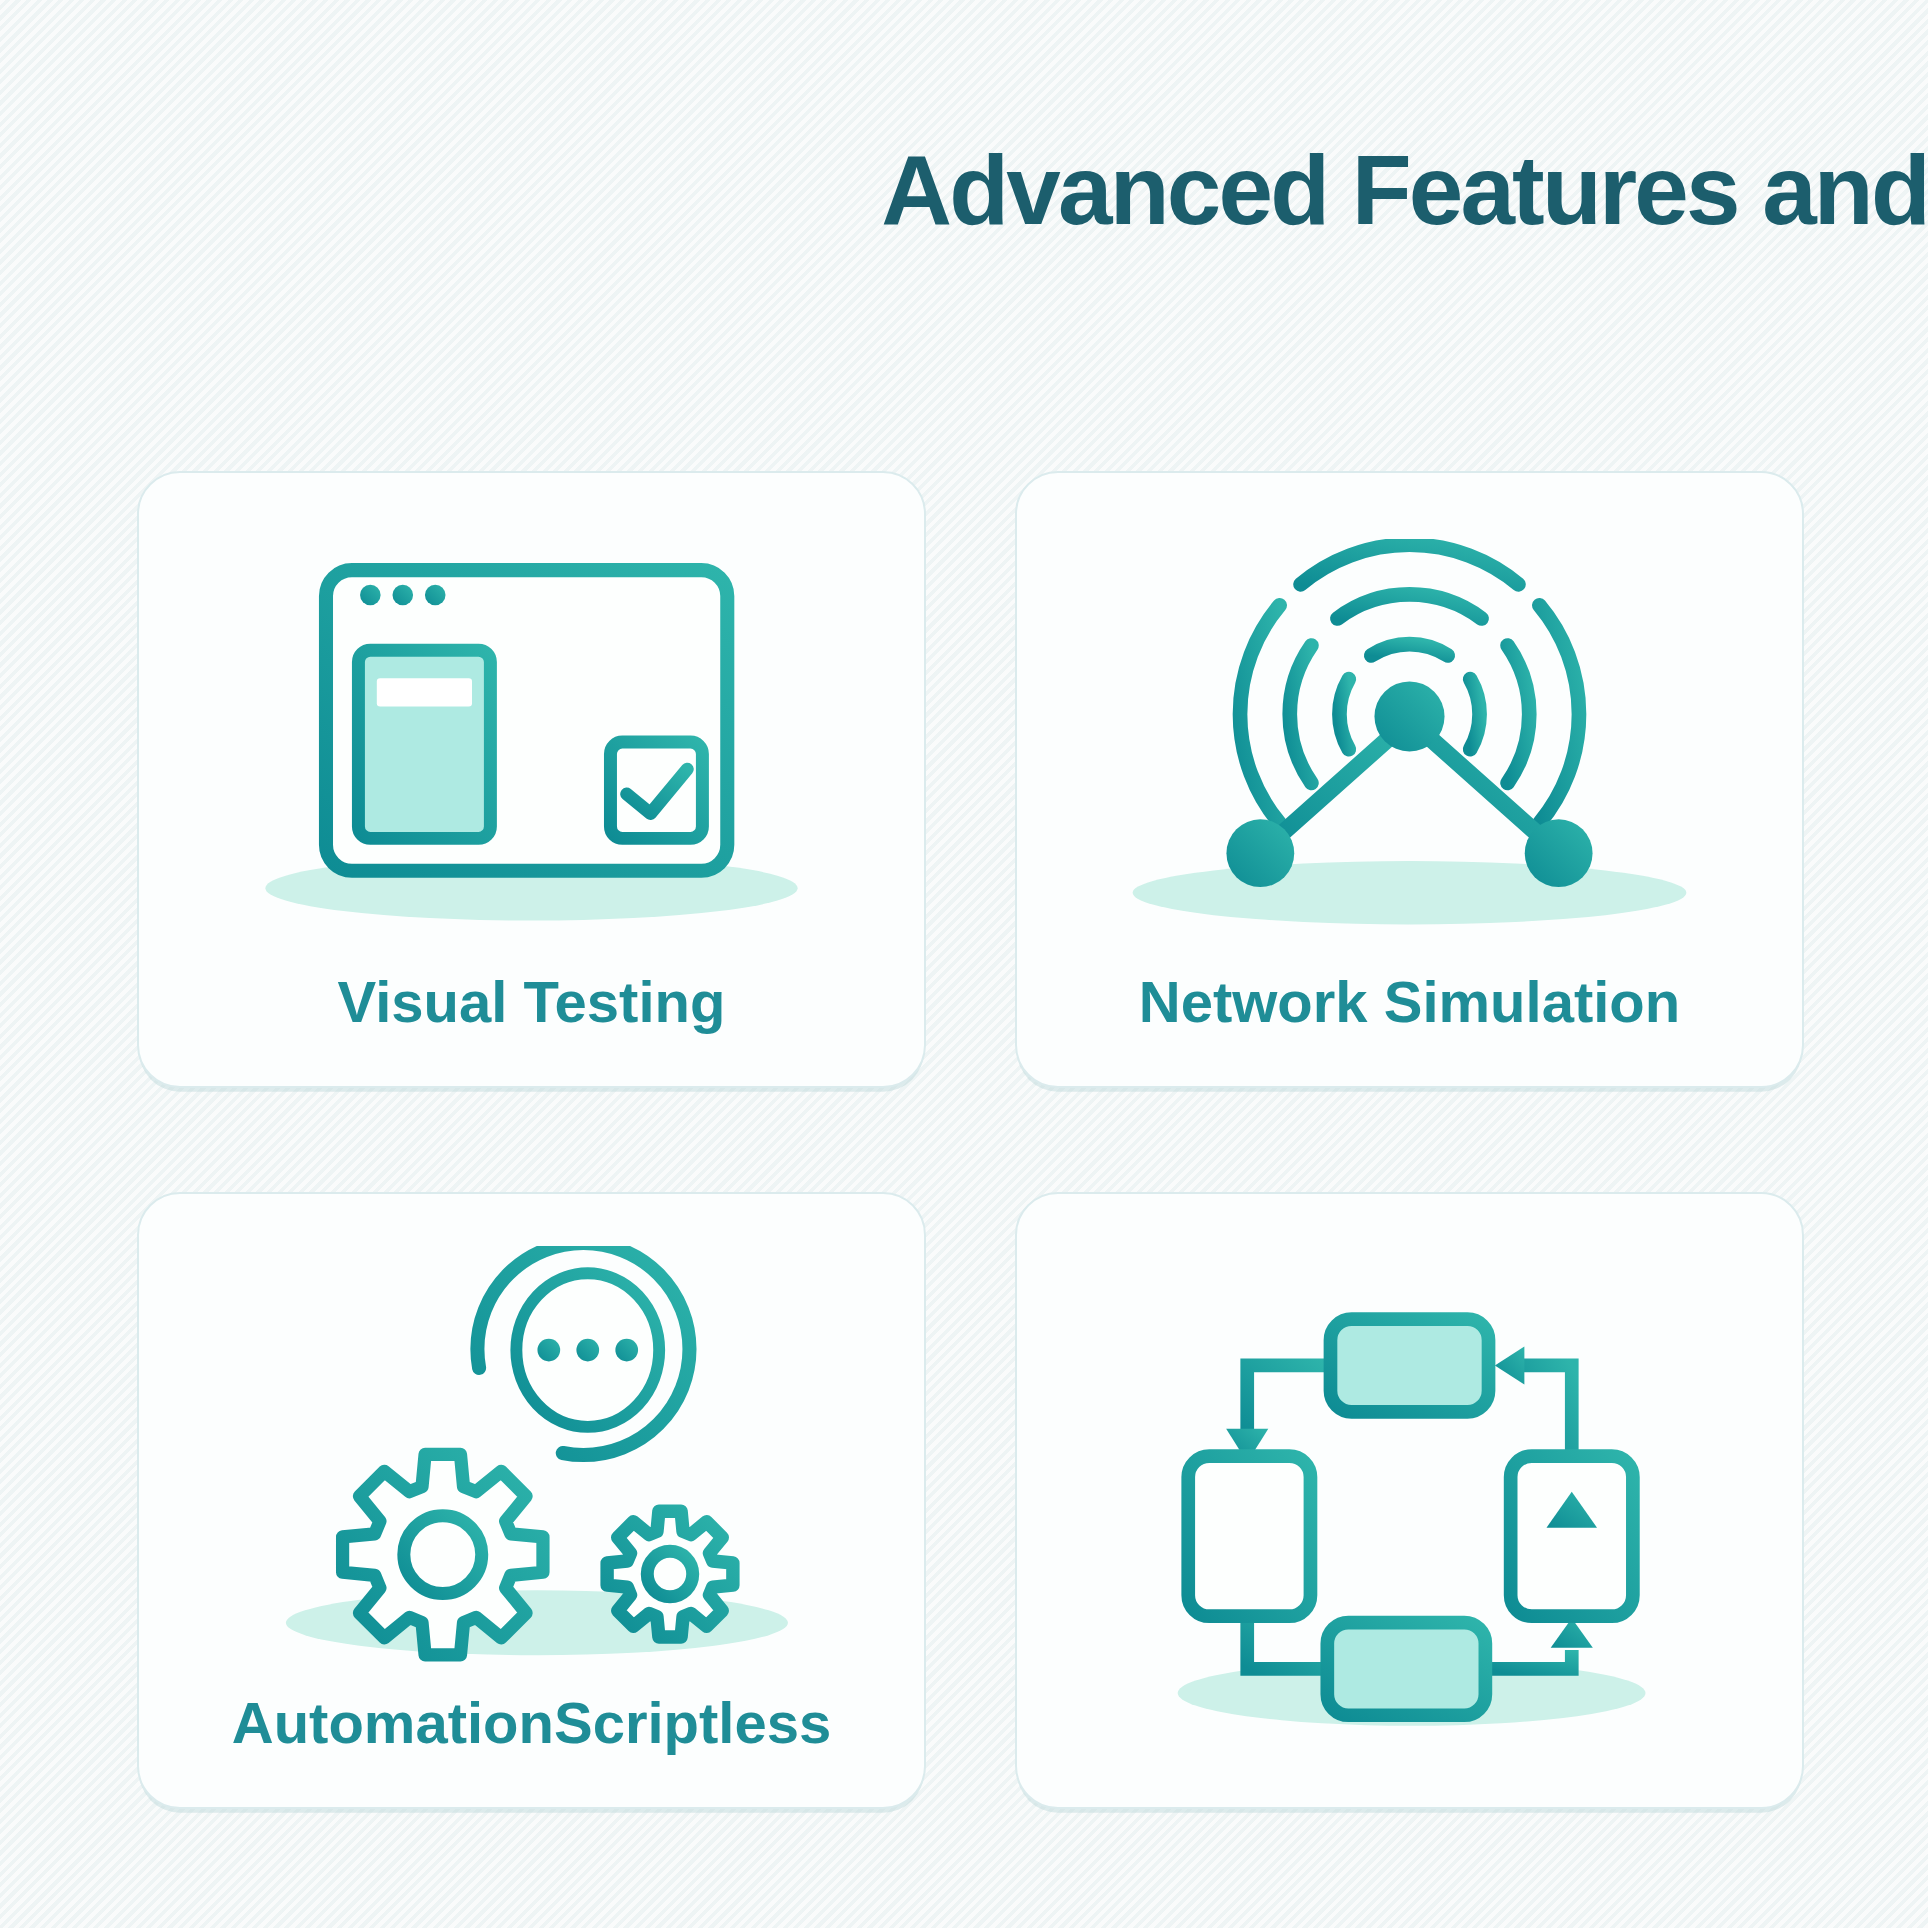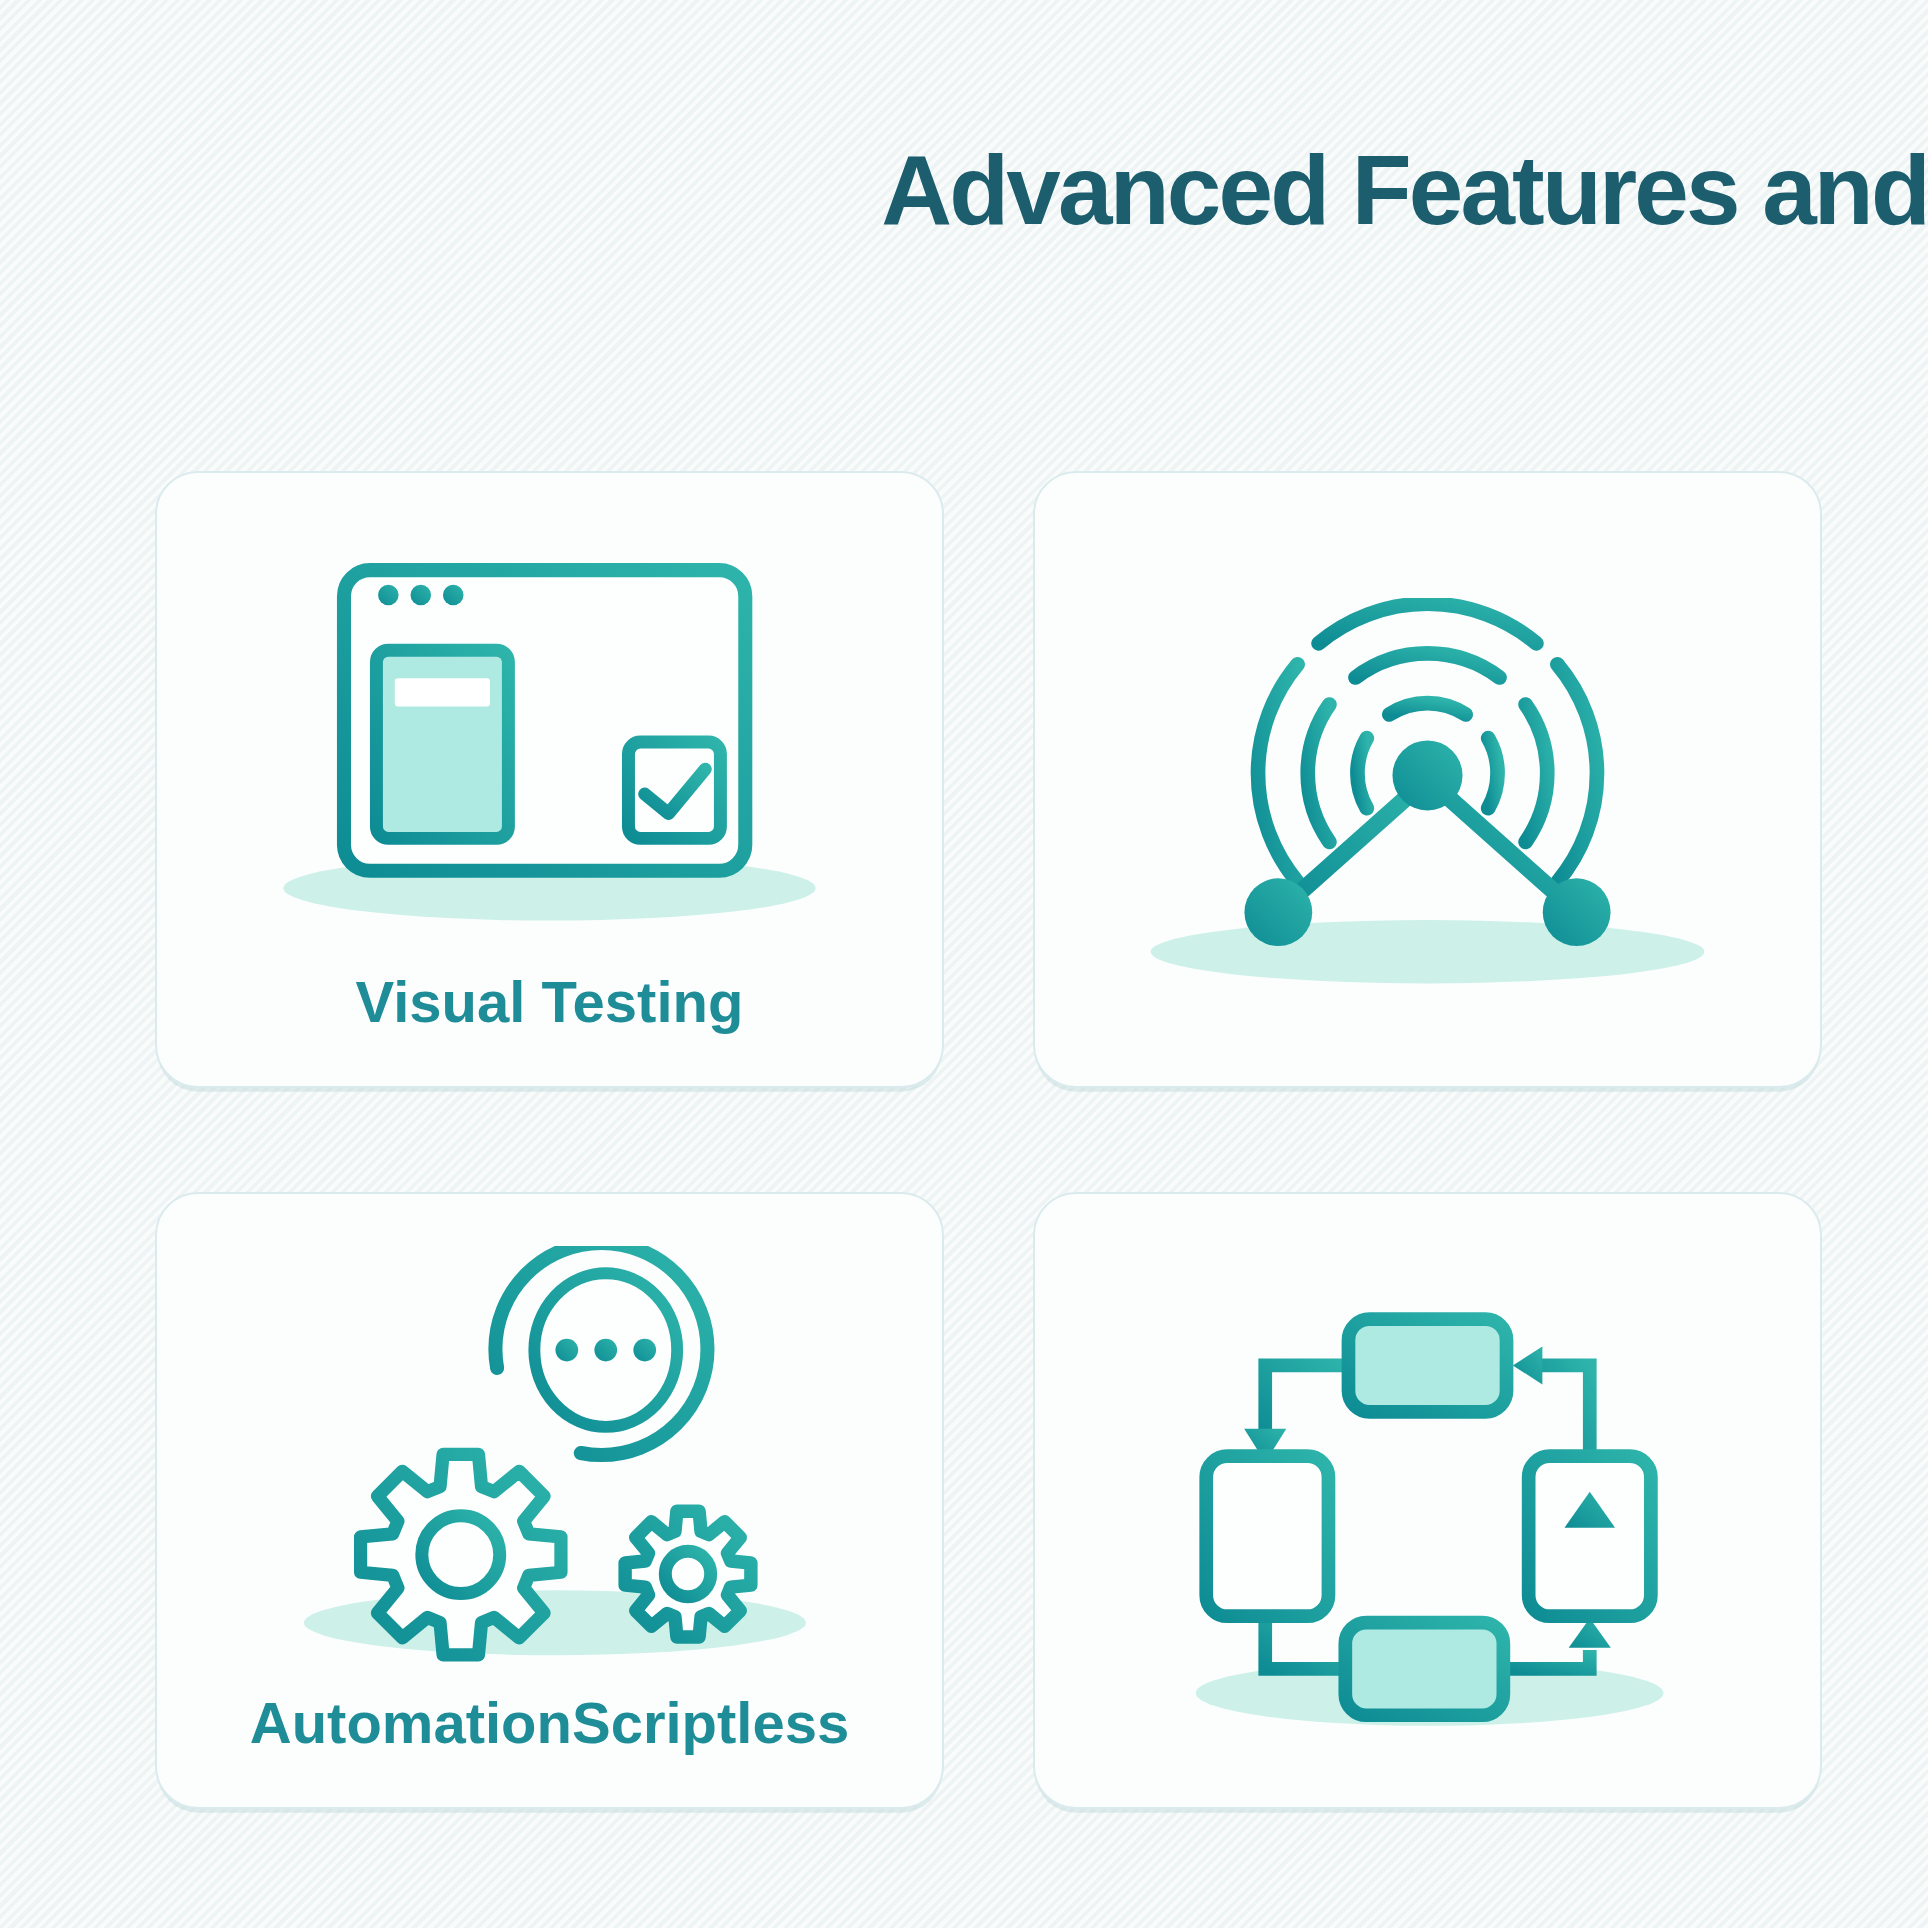--- a/index.html
+++ b/index.html
@@ -22,21 +22,21 @@
     text-align: right;
     font-weight: bold;
     font-size: 98px;
     line-height: 1.32;
     letter-spacing: -2.8px;
   }
   .title .line1 { display: block; color: #1c5e6d; }
   .title .line2 { display: block; color: #16303c; }
   .grid {
     position: absolute;
-    left: 155px; top: 471px;
+    left: 137px; top: 471px;
     width: 1668px; height: 1337px;
     display: grid;
     grid-template-columns: 789px 789px;
     grid-template-rows: 617px 617px;
     column-gap: 89px;
     row-gap: 104px;
   }
   .card {
     background: #fcfefe;
     border: 2.8px solid #dbebed;
@@ -135,20 +135,21 @@
           </g>
           <g stroke="url(#g2)" stroke-width="15" stroke-linecap="round">
             <line x1="250" y1="160" x2="122" y2="274"></line>
             <line x1="250" y1="160" x2="378" y2="274"></line>
           </g>
           <circle cx="250" cy="157" r="31" fill="url(#g2)"></circle>
           <circle cx="118" cy="278" r="30" fill="url(#g2)"></circle>
           <circle cx="382" cy="278" r="30" fill="url(#g2)"></circle>
         </svg>
       </div>
+      <div class="card-label">Network Simulation</div>
     </div>
 
     <div class="card">
       <div class="icon-wrap">
         <svg width="541" height="417" viewBox="0 0 500 385" aria-label="gears-chat-bubble-icon">
           <defs>
             <linearGradient id="g3" x1="0" y1="1" x2="1" y2="0">
               <stop offset="0" stop-color="#0e8c94"></stop>
                 <stop offset="1" stop-color="#2eb4ab"></stop>
             </linearGradient>

